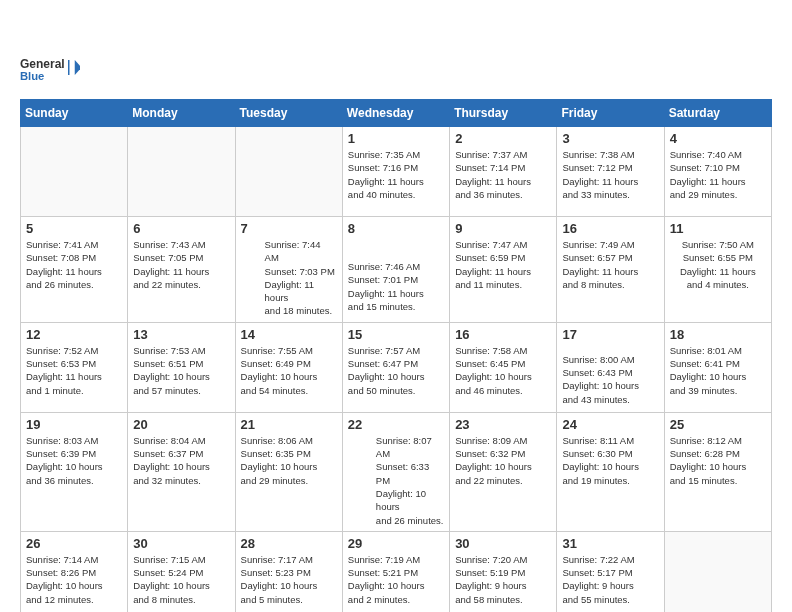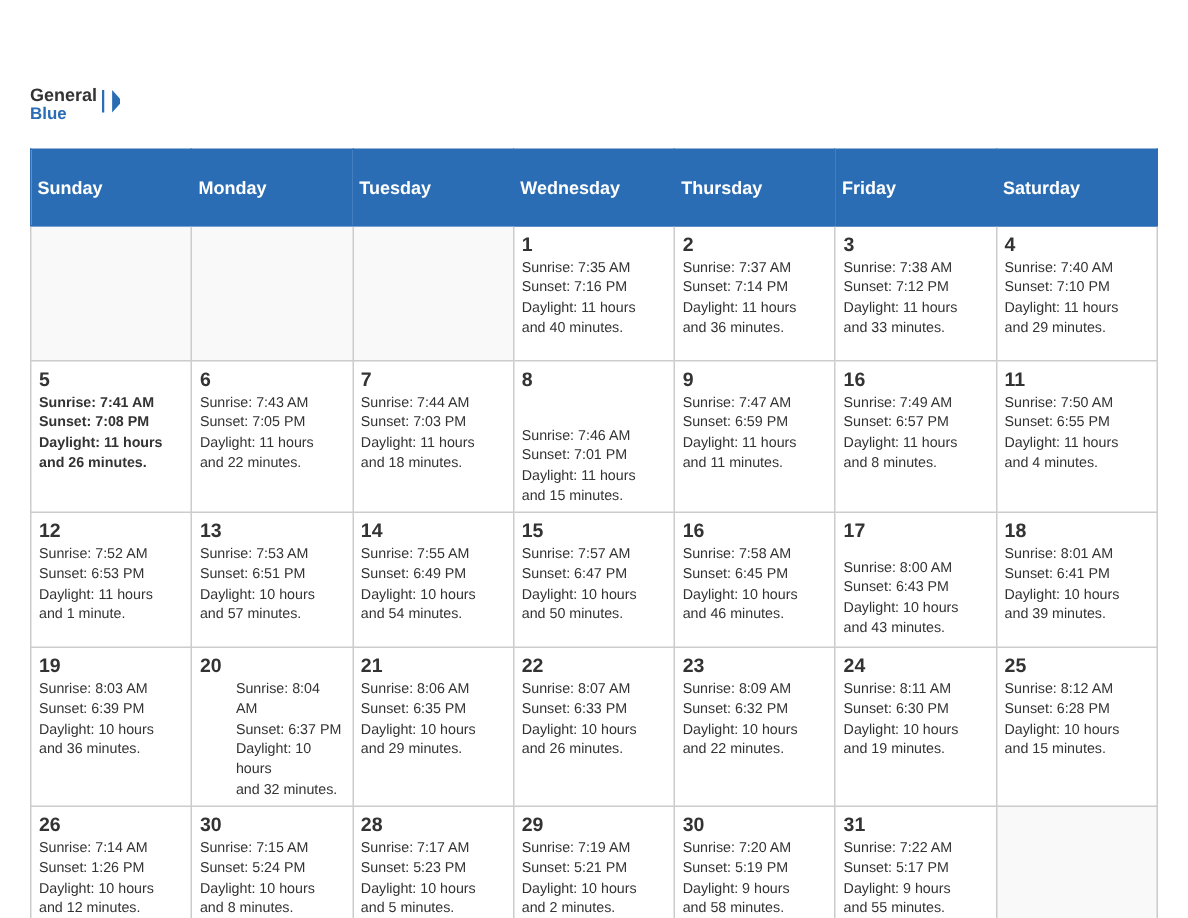--- a/index.html
+++ b/index.html
@@ -37,21 +37,21 @@
     .calendar {
       width: 100%;
       border-collapse: collapse;
       border: 1px solid #ccc;
     }
     .calendar th {
       background: #2a6db5;
       color: #fff;
       font-size: 12px;
       font-weight: bold;
-      padding: 18px 4px;
+      padding: 6px 4px;
       text-align: left;
       border: 1px solid #2a6db5;
     }
     .calendar td {
       width: 107px;
       vertical-align: top;
       padding: 4px 5px;
       font-size: 10px;
       color: #333;
       border: 1px solid #ccc;
@@ -133,35 +133,35 @@
           <span class="day-number">4</span>
           <div class="day-info" style="white-space: pre-line;">Sunrise: 7:40 AM
 Sunset: 7:10 PM
 Daylight: 11 hours
 and 29 minutes.</div>
         </td>
       </tr>
       <tr>
         <td>
           <span class="day-number">5</span>
-          <div class="day-info" style="white-space: pre-line; font-weight: bold;">Sunrise: 7:41 AM
+          <div class="day-info" style="white-space: pre-line;">Sunrise: 7:41 AM
 Sunset: 7:08 PM
 Daylight: 11 hours
 and 26 minutes.</div>
         </td>
         <td>
           <span class="day-number">6</span>
           <div class="day-info" style="white-space: pre-line;">Sunrise: 7:43 AM
 Sunset: 7:05 PM
 Daylight: 11 hours
 and 22 minutes.</div>
         </td>
         <td>
           <span class="day-number">7</span>
-          <div class="day-info" style="white-space: pre-line;">Sunrise: 7:44 AM
+          <div class="day-info" style="white-space: pre-line; margin-left: 24px;">Sunrise: 7:44 AM
 Sunset: 7:03 PM
 Daylight: 11 hours
 and 18 minutes.</div>
         </td>
         <td>
           <span class="day-number">8</span>
           <div class="day-info" style="white-space: pre-line; margin-top: 24px;">Sunrise: 7:46 AM
 Sunset: 7:01 PM
 Daylight: 11 hours
 and 15 minutes.</div>
@@ -175,21 +175,21 @@
         </td>
         <td>
           <span class="day-number">16</span>
           <div class="day-info" style="white-space: pre-line;">Sunrise: 7:49 AM
 Sunset: 6:57 PM
 Daylight: 11 hours
 and 8 minutes.</div>
         </td>
         <td>
           <span class="day-number">11</span>
-          <div class="day-info" style="white-space: pre-line;">Sunrise: 7:50 AM
+          <div class="day-info" style="white-space: pre-line; text-align: center;">Sunrise: 7:50 AM
 Sunset: 6:55 PM
 Daylight: 11 hours
 and 4 minutes.</div>
         </td>
       </tr>
       <tr>
         <td>
           <span class="day-number">12</span>
           <div class="day-info" style="white-space: pre-line;">Sunrise: 7:52 AM
 Sunset: 6:53 PM
@@ -242,35 +242,35 @@
       <tr>
         <td>
           <span class="day-number">19</span>
           <div class="day-info" style="white-space: pre-line;">Sunrise: 8:03 AM
 Sunset: 6:39 PM
 Daylight: 10 hours
 and 36 minutes.</div>
         </td>
         <td>
           <span class="day-number">20</span>
-          <div class="day-info" style="white-space: pre-line; margin-left: 24px;">Sunrise: 8:04 AM
+          <div class="day-info" style="white-space: pre-line;">Sunrise: 8:04 AM
 Sunset: 6:37 PM
 Daylight: 10 hours
 and 32 minutes.</div>
         </td>
         <td>
           <span class="day-number">21</span>
           <div class="day-info" style="white-space: pre-line;">Sunrise: 8:06 AM
 Sunset: 6:35 PM
 Daylight: 10 hours
 and 29 minutes.</div>
         </td>
         <td>
           <span class="day-number">22</span>
-          <div class="day-info" style="white-space: pre-line;">Sunrise: 8:07 AM
+          <div class="day-info" style="white-space: pre-line; margin-left: 28px;">Sunrise: 8:07 AM
 Sunset: 6:33 PM
 Daylight: 10 hours
 and 26 minutes.</div>
         </td>
         <td>
           <span class="day-number">23</span>
           <div class="day-info" style="white-space: pre-line;">Sunrise: 8:09 AM
 Sunset: 6:32 PM
 Daylight: 10 hours
 and 22 minutes.</div>
@@ -287,21 +287,21 @@
           <div class="day-info" style="white-space: pre-line;">Sunrise: 8:12 AM
 Sunset: 6:28 PM
 Daylight: 10 hours
 and 15 minutes.</div>
         </td>
       </tr>
       <tr>
         <td>
           <span class="day-number">26</span>
           <div class="day-info" style="white-space: pre-line;">Sunrise: 7:14 AM
-Sunset: 1:26 PM
+Sunset: 8:26 PM
 Daylight: 10 hours
 and 12 minutes.</div>
         </td>
         <td>
           <span class="day-number">30</span>
           <div class="day-info" style="white-space: pre-line;">Sunrise: 7:15 AM
 Sunset: 5:24 PM
 Daylight: 10 hours
 and 8 minutes.</div>
         </td>

